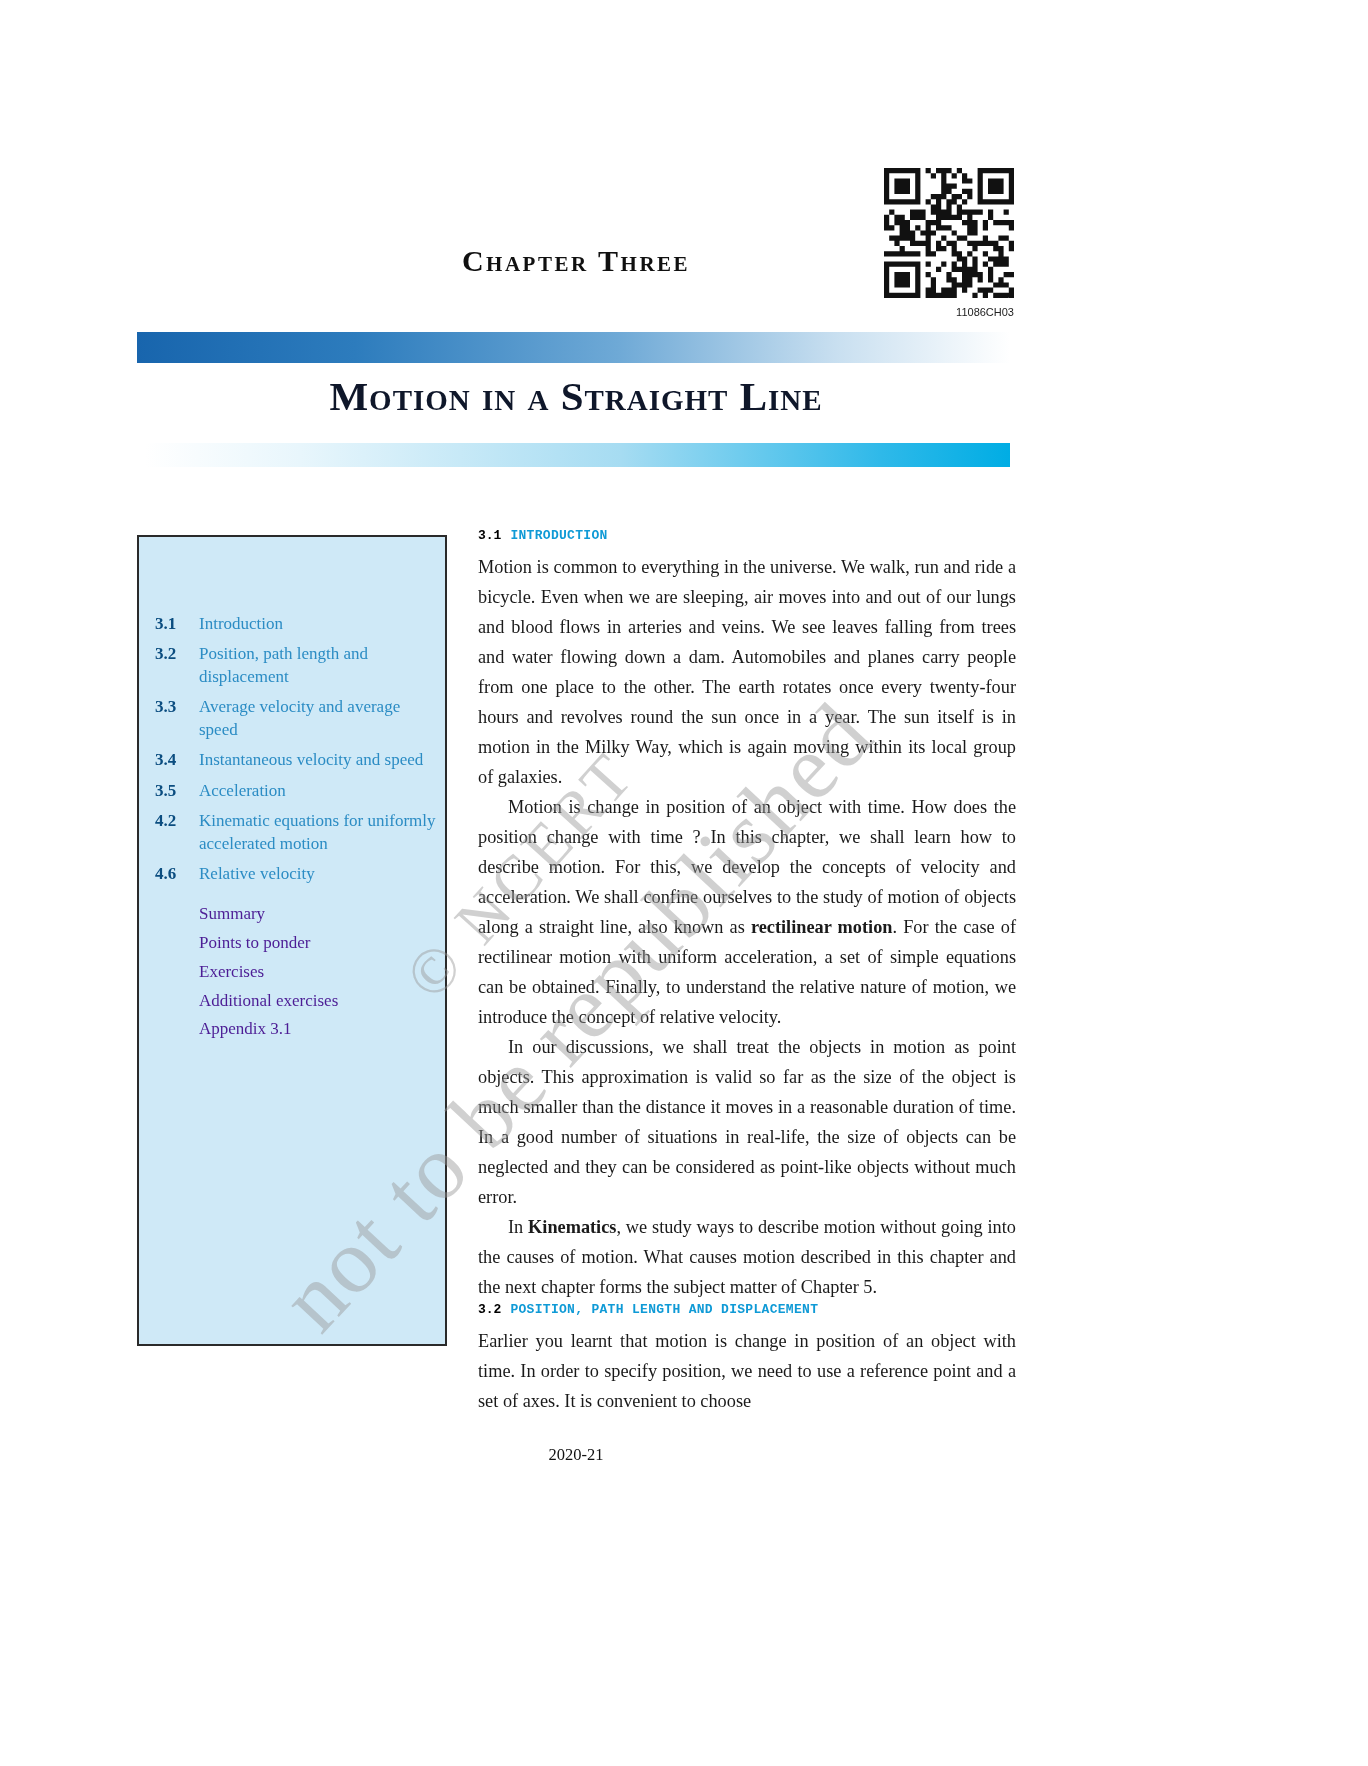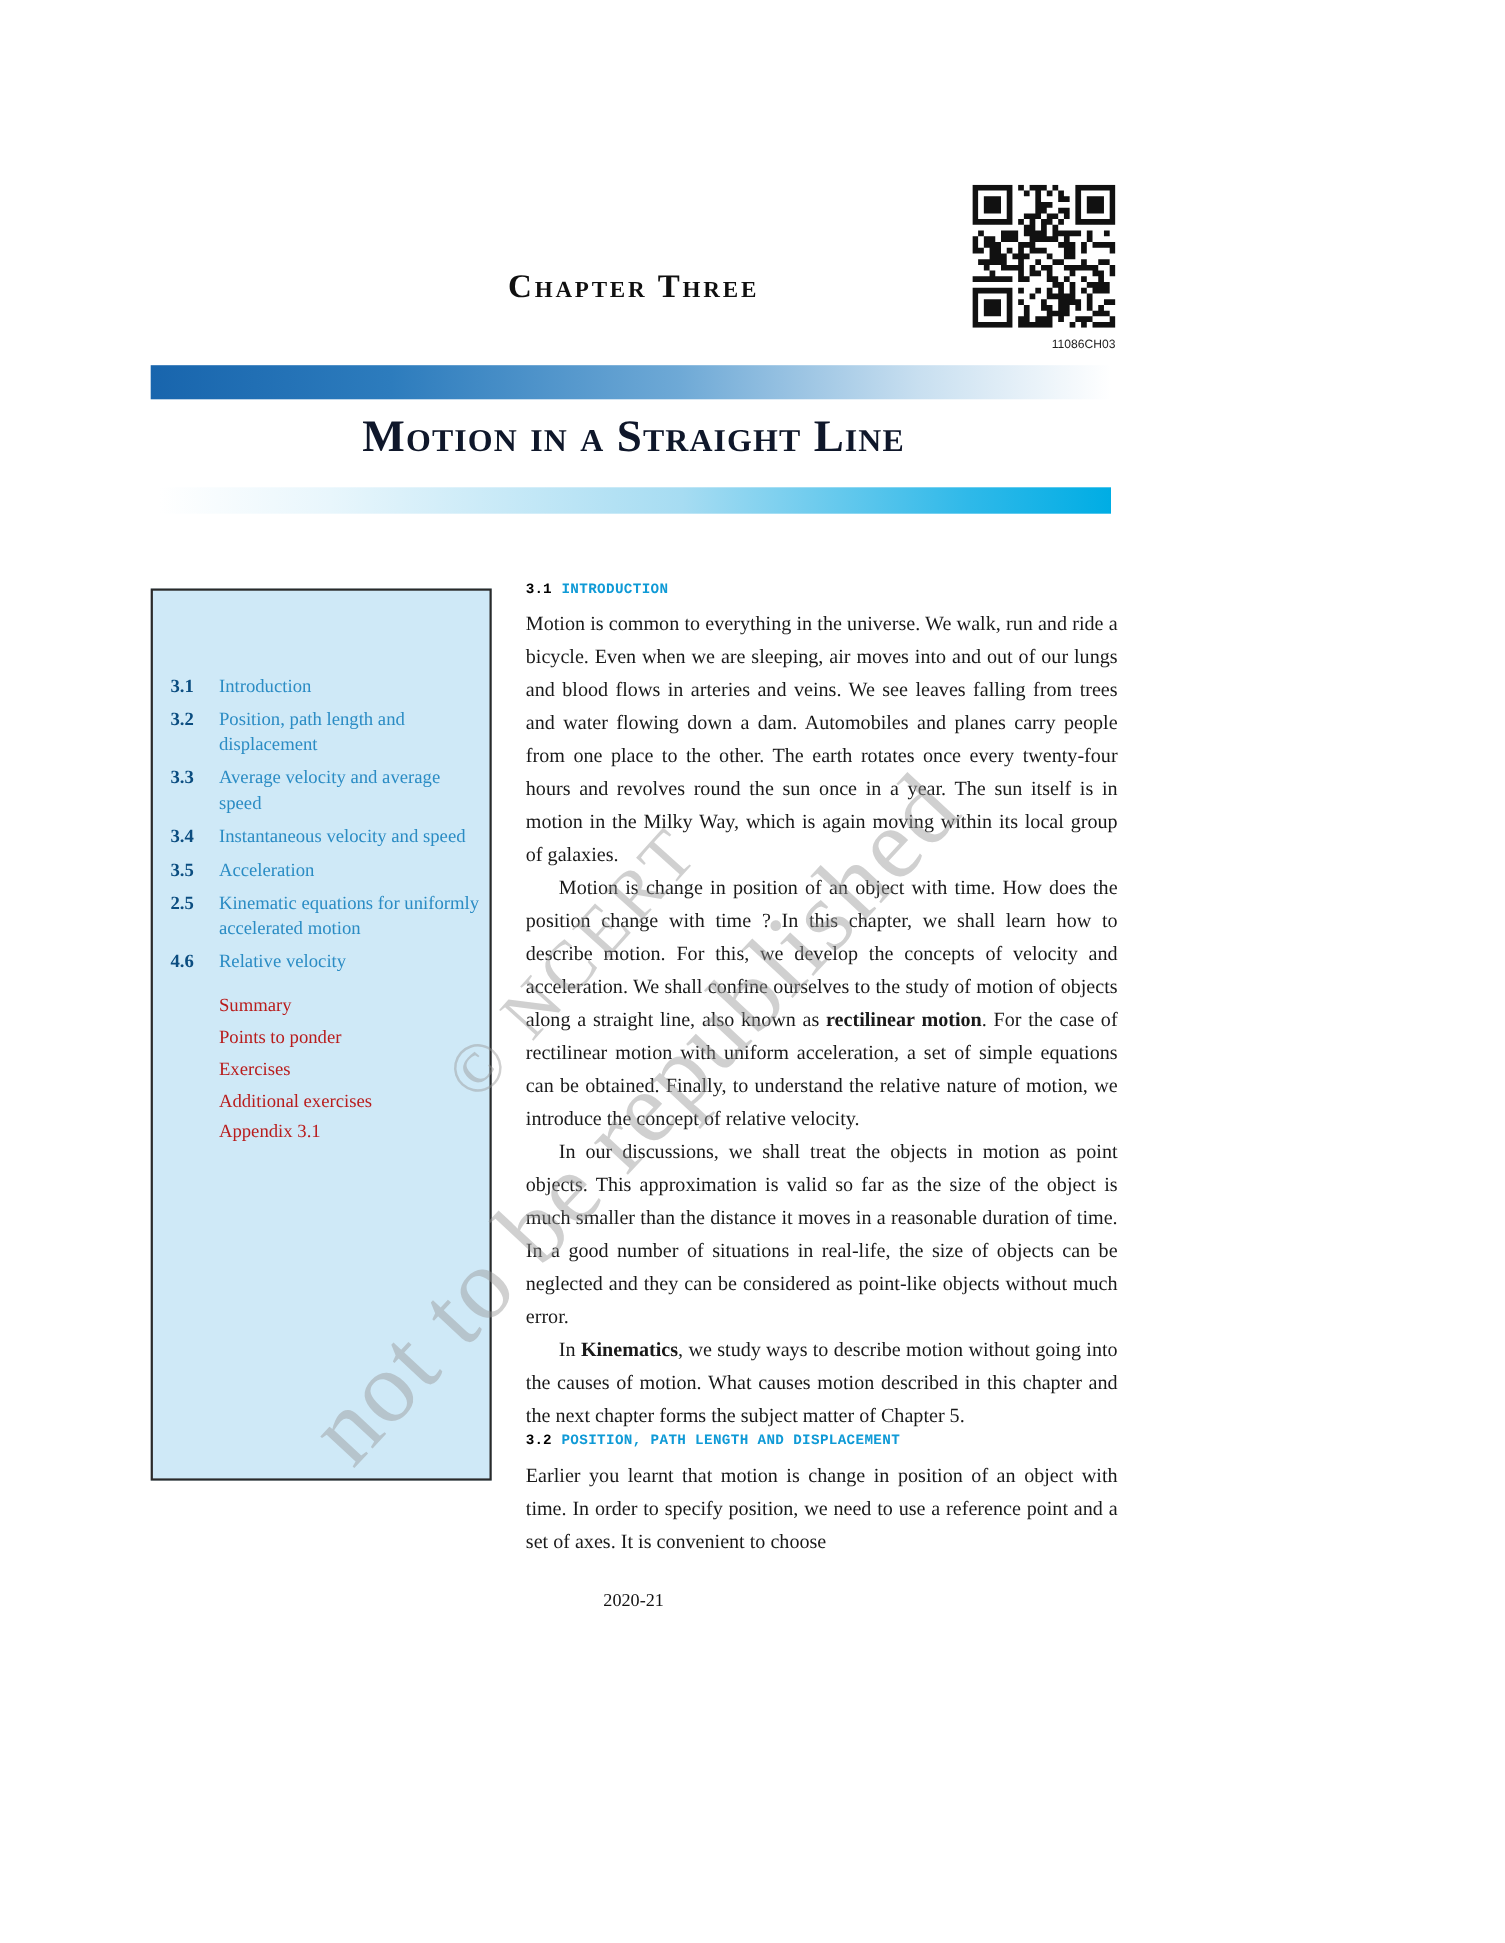--- a/index.html
+++ b/index.html
@@ -37,21 +37,21 @@
   
   .toc-box{
     position:absolute;left:137px;top:535px;width:310px;height:811px;
     background:#cfe9f7;border:2px solid #2a2a2a;box-sizing:border-box;
     padding:76px 8px 0 16px;
   }
   .toc-item{display:flex;font-size:17px;line-height:1.32;margin-bottom:8px;}
   .toc-num{flex:0 0 44px;font-weight:bold;color:#0b4d80;}
   .toc-label{color:#2b8cc4;}
   .toc-extras{margin-top:18px;margin-left:44px;}
-  .toc-extra{font-size:17px;line-height:1.34;color:#b91c1c;margin-bottom:6px;}
+  .toc-extra{font-size:17px;line-height:1.34;color:#4c1d95;margin-bottom:6px;}
 
   
   .main-column{position:absolute;left:478px;top:528px;width:538px;}
   .sec-heading{font-size:13px;font-weight:bold;margin:0 0 9px 0;font-family:Liberation Mono, monospace;}
   .sec-heading:not(:first-child){}
   .sec-num{color:#000;}
   .sec-title{color:#0f9ad6;margin-left:9px;letter-spacing:0.3px;}
   .body-para{font-size:18.3px;line-height:30px;text-align:justify;margin:0;}
   .body-para.indent{text-indent:30px;}
 
@@ -101,21 +101,21 @@
       </div>
       <div class="toc-item">
         <span class="toc-num">3.4</span>
         <span class="toc-label">Instantaneous velocity and speed</span>
       </div>
       <div class="toc-item">
         <span class="toc-num">3.5</span>
         <span class="toc-label">Acceleration</span>
       </div>
       <div class="toc-item">
-        <span class="toc-num">2.5</span>
+        <span class="toc-num">4.2</span>
         <span class="toc-label">Kinematic equations for uniformly accelerated motion</span>
       </div>
       <div class="toc-item">
         <span class="toc-num">4.6</span>
         <span class="toc-label">Relative velocity</span>
       </div>
     </div>
   <div class="toc-extras">
       <div class="toc-extra">Summary</div>
       <div class="toc-extra">Points to ponder</div>

